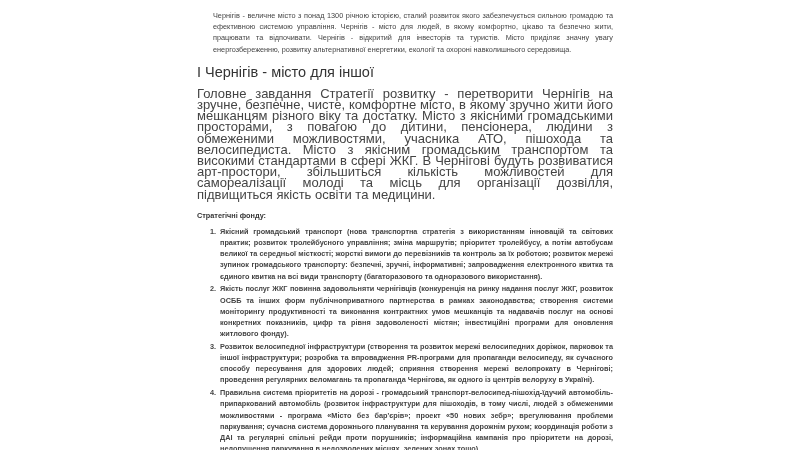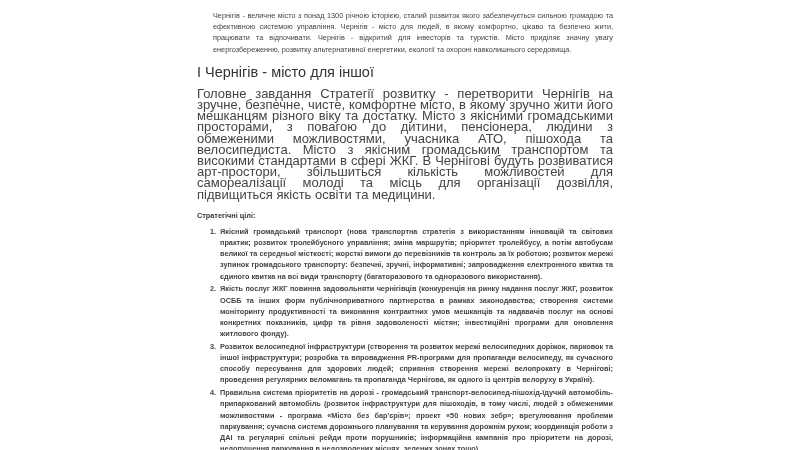--- a/index.html
+++ b/index.html
@@ -13,21 +13,21 @@
     ol { margin: 5px 0 0 0; padding-left: 21px; font-size: 7.3px; line-height: 11.2px; color: #444444; }
     ol li { text-align: justify; margin: 0 0 1.5px 0; padding-left: 2px; font-weight: bold; }
   </style>
 </head>
 <body>
 
 <div class="page">
   <p class="intro">Чернігів - величне місто з понад 1300 річною історією, сталий розвиток якого забезпечується сильною громадою та ефективною системою управління. Чернігів - місто для людей, в якому комфортно, цікаво та безпечно жити, працювати та відпочивати. Чернігів - відкритий для інвесторів та туристів. Місто приділяє значну увагу енергозбереженню, розвитку альтернативної енергетики, екології та охороні навколишнього середовища.</p>
   <h2>І Чернігів - місто для іншої</h2>
   <p class="para">Головне завдання Стратегії розвитку - перетворити Чернігів на зручне, безпечне, чисте, комфортне місто, в якому зручно жити його мешканцям різного віку та достатку. Місто з якісними громадськими просторами, з повагою до дитини, пенсіонера, людини з обмеженими можливостями, учасника АТО, пішохода та велосипедиста. Місто з якісним громадським транспортом та високими стандартами в сфері ЖКГ. В Чернігові будуть розвиватися арт-простори, збільшиться кількість можливостей для самореалізації молоді та місць для організації дозвілля, підвищиться якість освіти та медицини.</p>
-  <p class="goals-label">Стратегічні цілі:</p>
+  <p class="goals-label">Стратегічні фонду:</p>
   <ol>
     <li>Якісний громадський транспорт (нова транспортна стратегія з використанням інновацій та світових практик; розвиток тролейбусного управління; зміна маршрутів; пріоритет тролейбусу, а потім автобусам великої та середньої місткості; жорсткі вимоги до перевізників та контроль за їх роботою; розвиток мережі зупинок громадського транспорту: безпечні, зручні, інформативні; запровадження електронного квитка та єдиного квитка на всі види транспорту (багаторазового та одноразового використання).</li>
     <li>Якість послуг ЖКГ повинна задовольняти чернігівців (конкуренція на ринку надання послуг ЖКГ, розвиток ОСББ та інших форм публічноприватного партнерства в рамках законодавства; створення системи моніторингу продуктивності та виконання контрактних умов мешканців та надавачів послуг на основі конкретних показників, цифр та рівня задоволеності містян; інвестиційні програми для оновлення житлового фонду).</li>
     <li>Розвиток велосипедної інфраструктури (створення та розвиток мережі велосипедних доріжок, парковок та іншої інфраструктури; розробка та впровадження PR-програми для пропаганди велосипеду, як сучасного способу пересування для здорових людей; сприяння створення мережі велопрокату в Чернігові; проведення регулярних веломагань та пропаганда Чернігова, як одного із центрів велоруху в Україні).</li>
     <li>Правильна система пріоритетів на дорозі - громадський транспорт-велосипед-пішохід-їдучий автомобіль-припаркований автомобіль (розвиток інфраструктури для пішоходів, в тому числі, людей з обмеженими можливостями - програма «Місто без бар'єрів»; проект «50 нових зебр»; врегулювання проблеми паркування; сучасна система дорожнього планування та керування дорожнім рухом; координація роботи з ДАІ та регулярні спільні рейди проти порушників; інформаційна кампанія про пріоритети на дорозі, недопущення паркування в недозволених місцях, зелених зонах тощо).</li>
 
   </ol>
 </div>
 
 </body></html>

